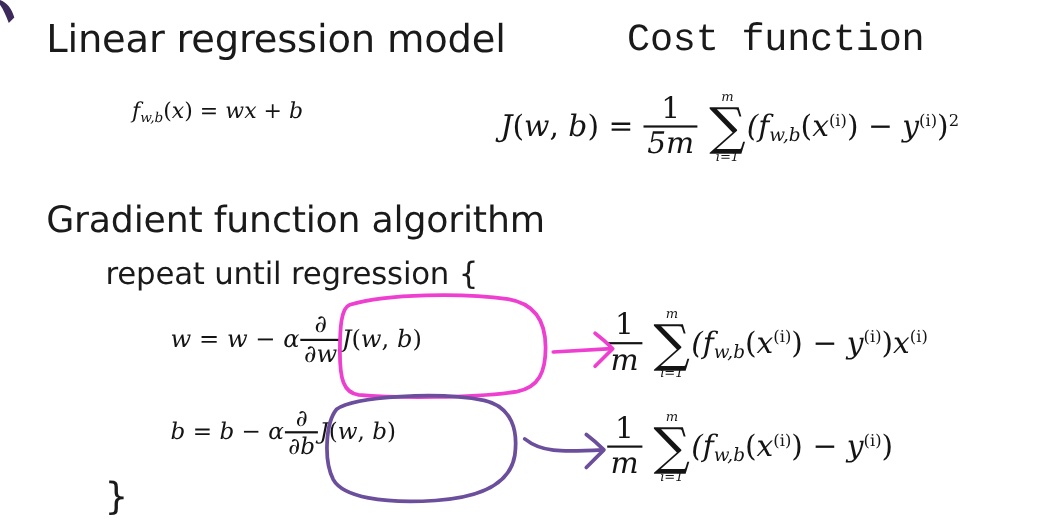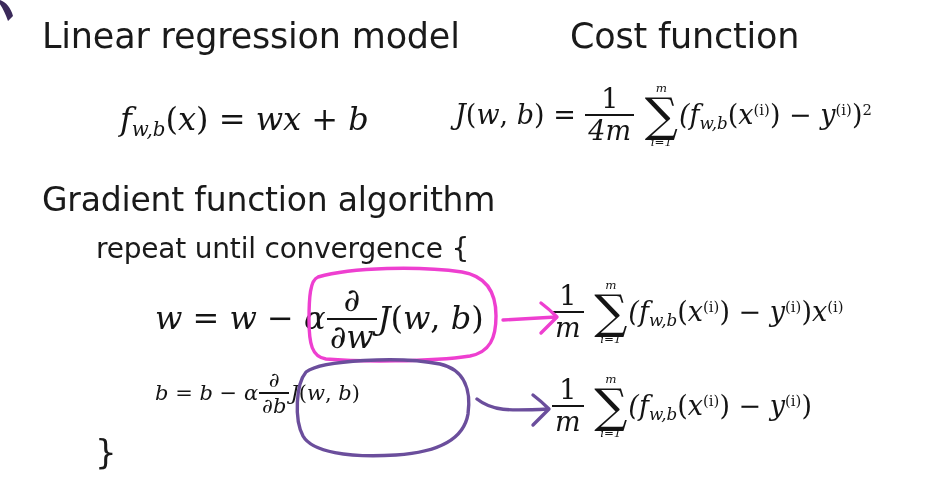--- a/index.html
+++ b/index.html
@@ -100,51 +100,51 @@
     pointer-events: none;
   }
 </style>
 </head>
 <body>
 
 <div id="slide">
 
   <div class="heading" style="left:42px; top:16px; font-size:35px;">Linear regression model</div>
 
-  <div class="heading" style="left:570px; top:16px; font-size:35px;">Cost function</div>
+  <div class="heading" style="left:570px; top:16px; font-size:35px;font-family:Liberation Mono, monospace;">Cost function</div>
 
   <div class="heading" style="left:42px; top:180px; font-size:33px;">Gradient function algorithm</div>
 
-  <div class="mathline" style="left:120px; top:88px; font-size:32px;margin-top:12px;">
+  <div class="mathline" style="left:120px; top:88px; font-size:20px;">
     <span>f</span><span class="sub">w,b</span><span class="paren">(</span><span>x</span><span class="paren">)</span>
     <span class="upr">=</span>
     <span>w</span><span>x</span>
     <span class="upr">+</span>
     <span>b</span>
   </div>
 
   <div class="mathline" style="left:455px; top:84px; font-size:27px;">
     <span>J</span><span class="paren">(</span><span>w</span><span class="upr">,</span>&nbsp;<span>b</span><span class="paren">)</span>
     <span class="upr">=</span>
     <span class="frac">
       <span class="num upr">1</span>
-      <span class="den">4m</span>
+      <span class="den">5m</span>
     </span>
     <span class="sumop">
       <span class="lim">m</span>
       <span class="big">∑</span>
       <span class="lim">i=1</span>
     </span><span>(</span><span>f</span><span class="sub">w,b</span><span class="paren">(</span><span>x</span><span class="sup2">(i)</span><span class="paren">)</span>
     <span class="upr">−</span>
     <span>y</span><span class="sup2">(i)</span><span class="paren">)</span><span class="sup2">2</span>
   </div>
 
-  <div class="heading" style="left:96px; top:232px; font-size:28px;">repeat until convergence {</div>
-
-  <div class="mathline" style="left:155px; top:285px; font-size:32px;">
+  <div class="heading" style="left:96px; top:232px; font-size:28px;">repeat until regression {</div>
+
+  <div class="mathline" style="left:155px; top:285px; font-size:22px;">
     <span>w</span>
     <span class="upr">=</span>
     <span>w</span>
     <span class="upr">−</span>
     <span>α</span><span class="frac">
       <span class="num">∂</span>
       <span class="den">∂w</span>
     </span><span>J</span><span class="paren">(</span><span>w</span><span class="upr">,</span>&nbsp;<span>b</span><span class="paren">)</span>
   </div>
 

